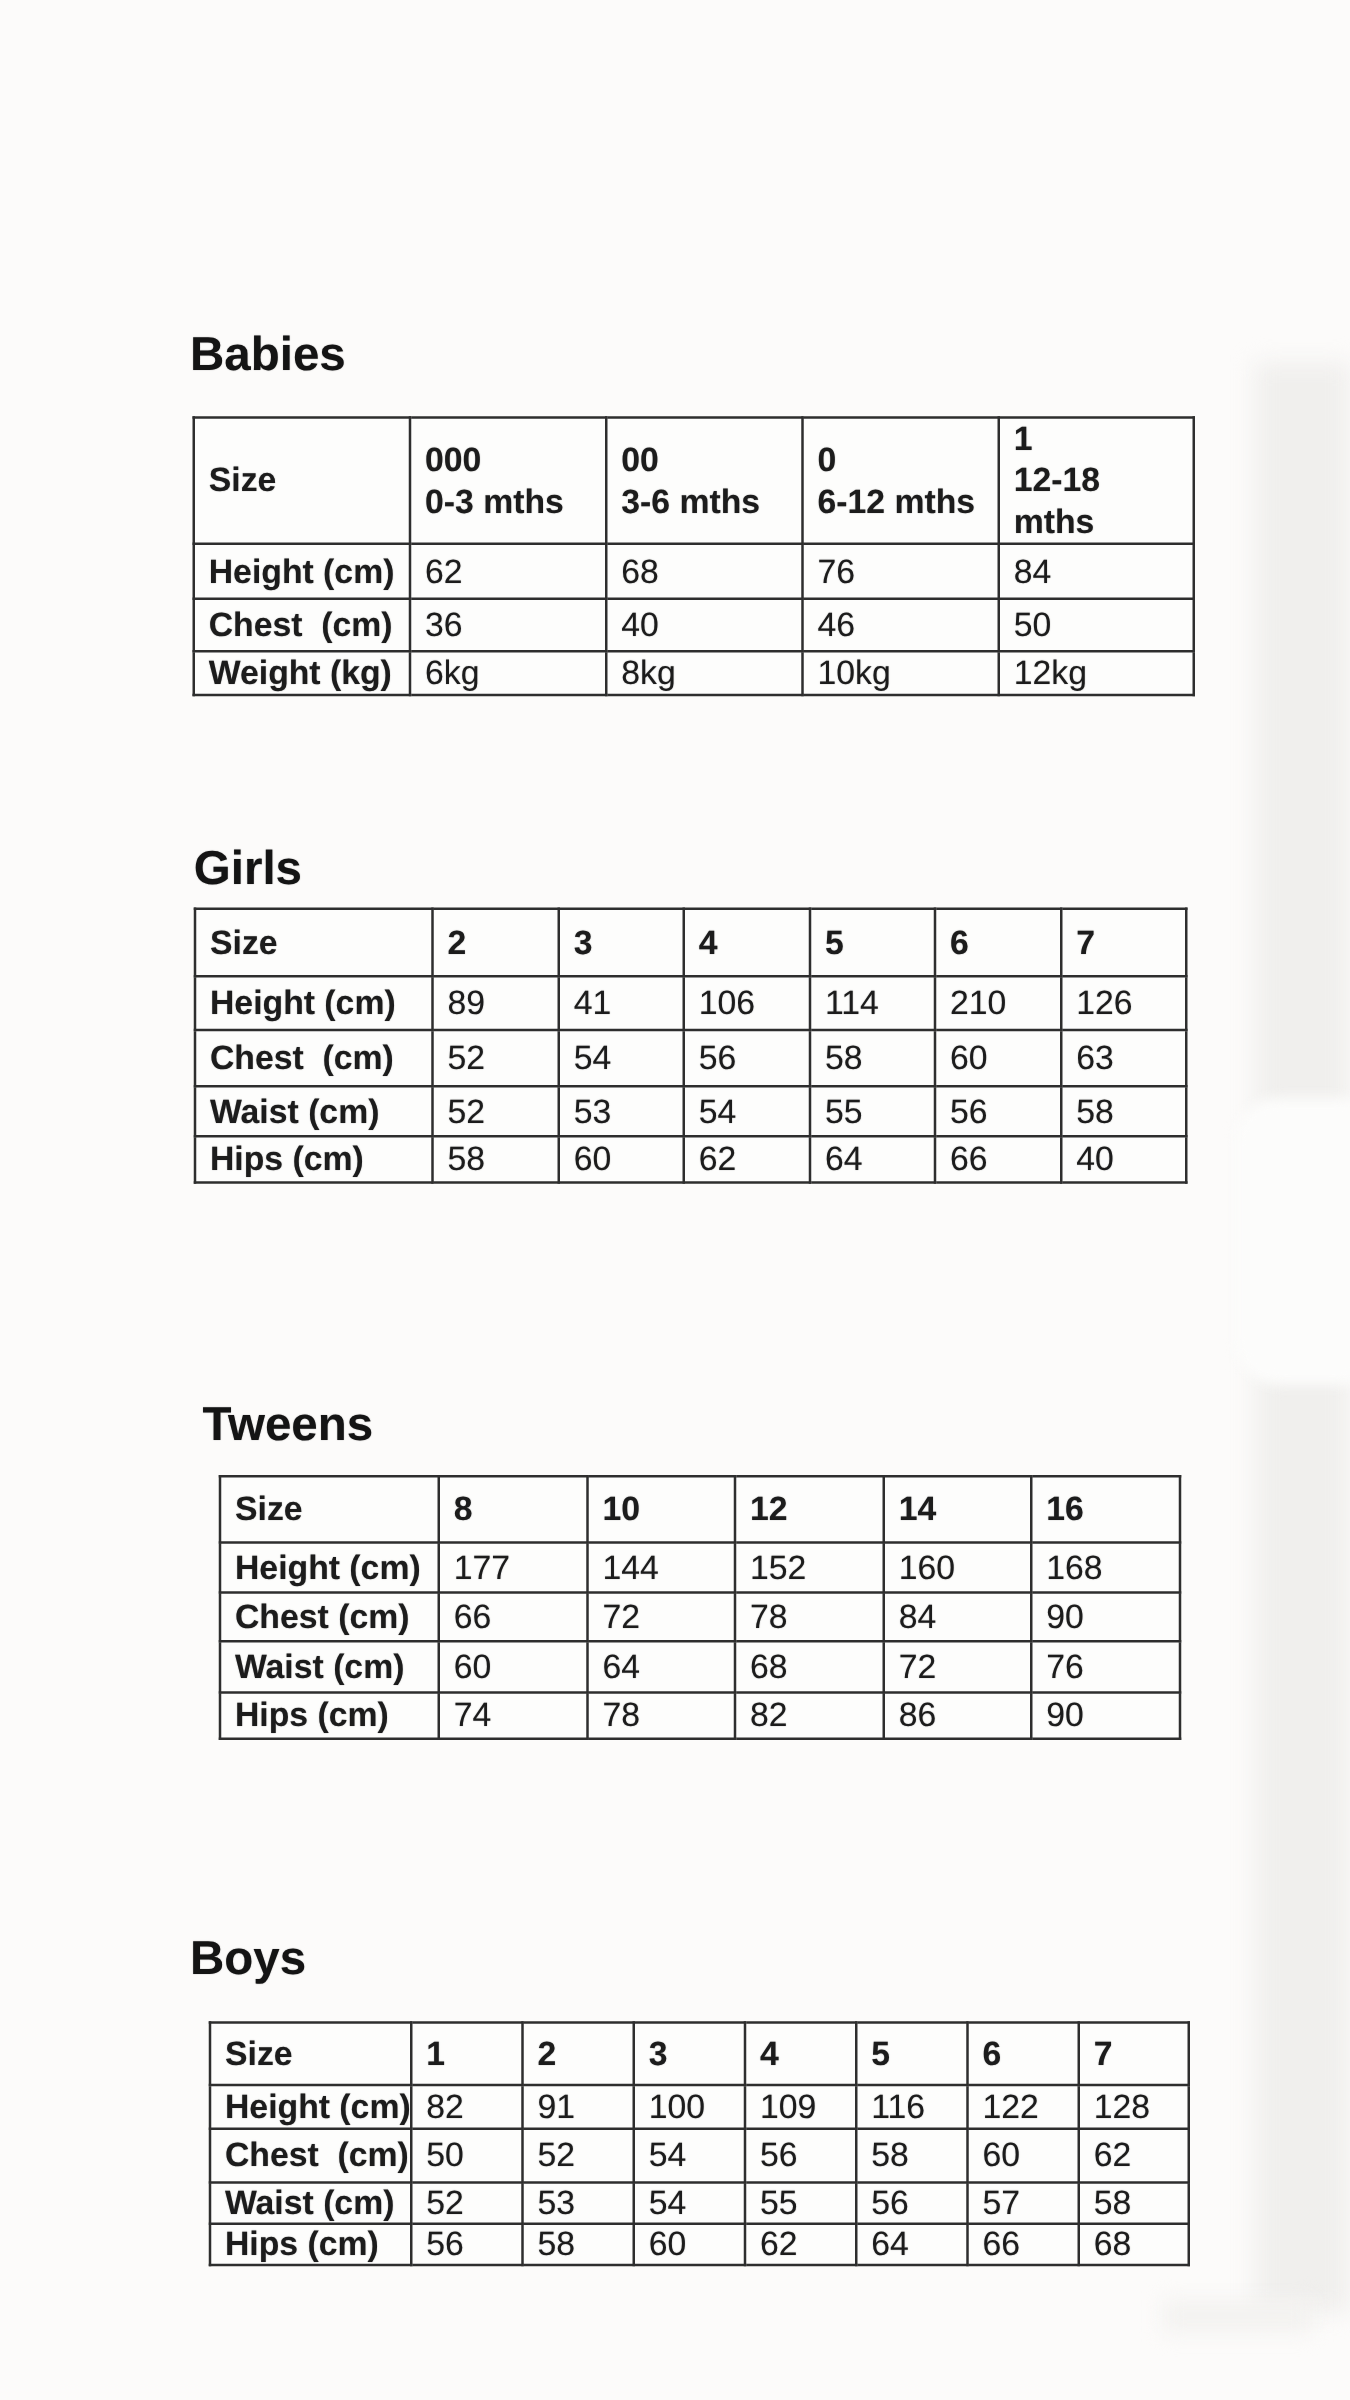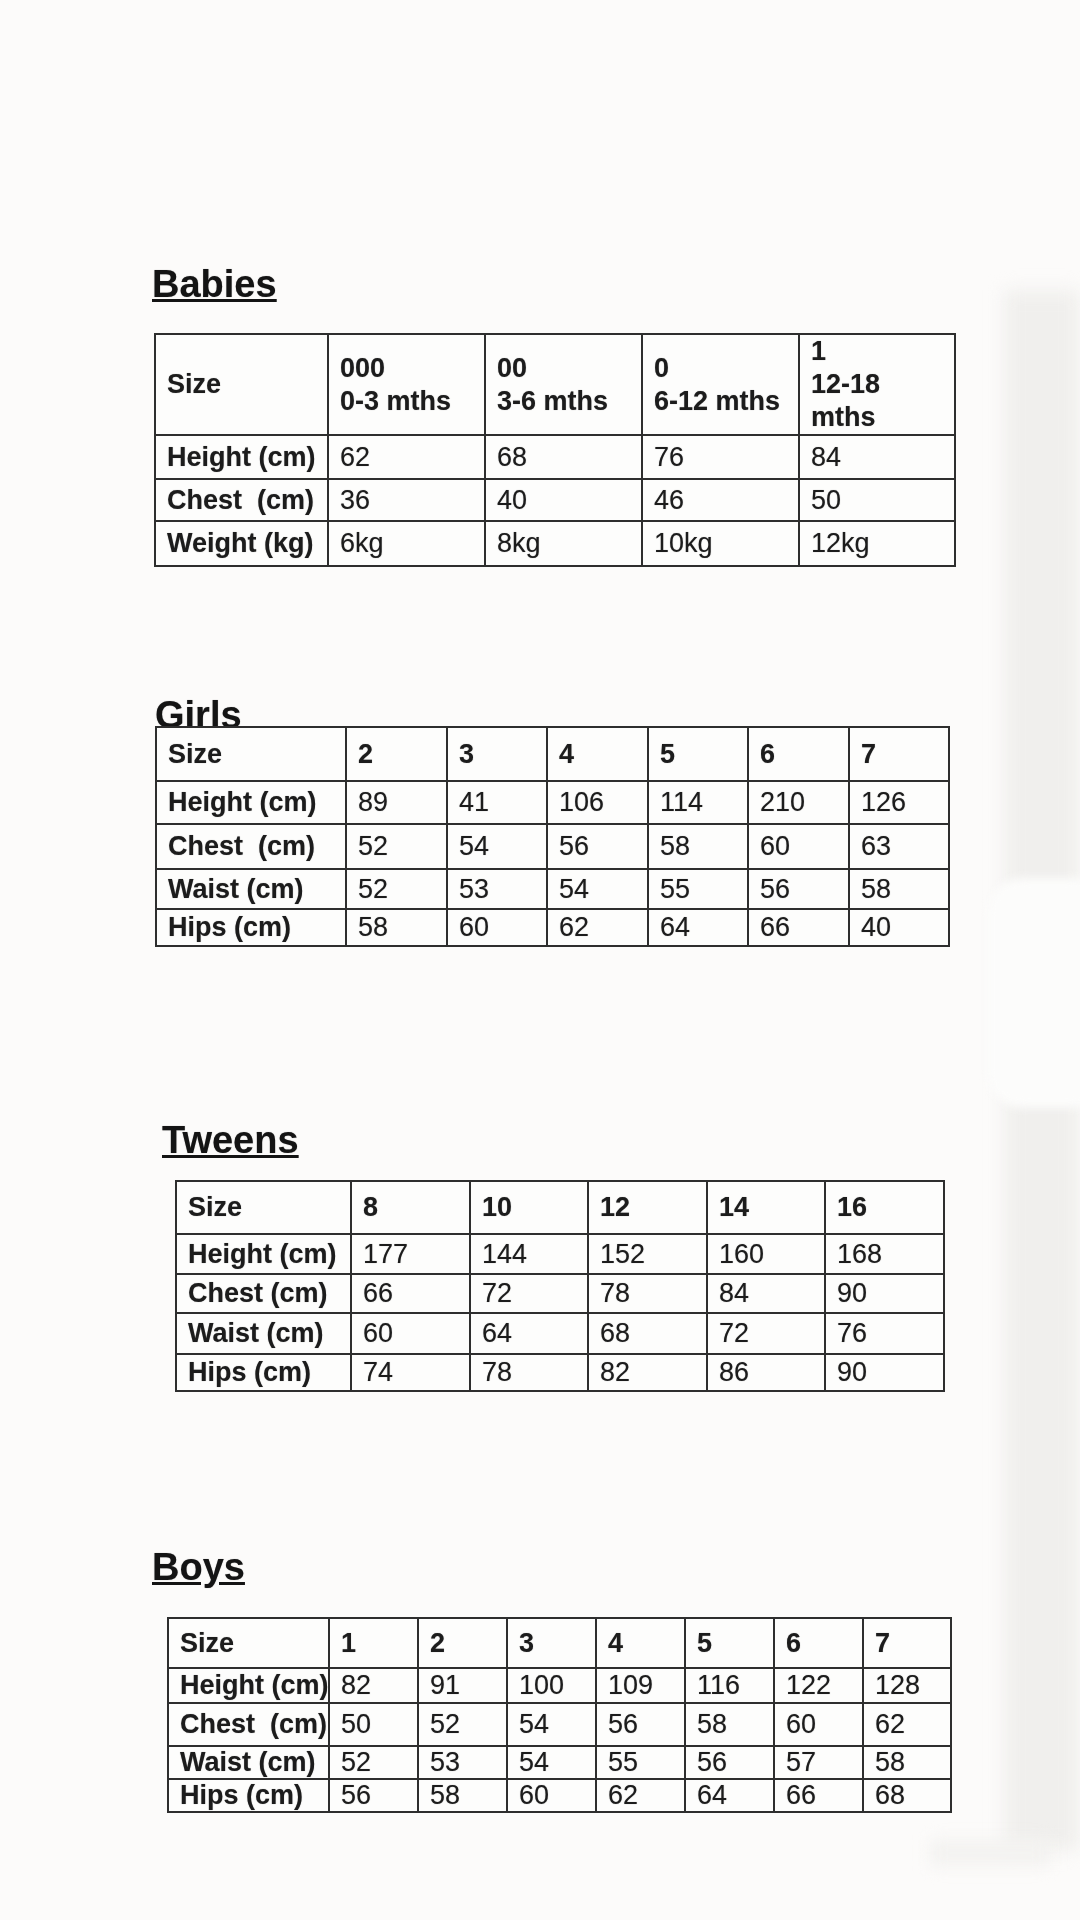--- a/index.html
+++ b/index.html
@@ -16,21 +16,21 @@
   .shade-bottom{position:absolute;left:930px;top:1840px;width:120px;height:26px;
     background:#f3f2f0;filter:blur(8px);}
 
   .title{
     position:absolute;top:79px;left:0;width:1080px;margin:0;
     text-align:center;font-size:97px;line-height:1;font-weight:700;
     letter-spacing:-1px;color:#121212;text-shadow:0 0 1px rgba(0,0,0,.35);
   }
   .sec-heading{
     position:absolute;margin:0;font-size:38px;line-height:1;font-weight:700;
-    color:#141414;text-shadow:0 0 1px rgba(0,0,0,.4);text-decoration:underline;
+    color:#141414;text-shadow:0 0 1px rgba(0,0,0,.4);
   }
   table.sizes{
     position:absolute;border-collapse:collapse;table-layout:fixed;
     font-size:27px;color:#1c1c1c;text-shadow:0 0 1px rgba(0,0,0,.4);
     background:#fdfdfc;
   }
   .sizes th,.sizes td{
     border:2px solid #2e2e2e;vertical-align:middle;text-align:left;
     padding:0 6px 0 11px;overflow:hidden;
   }
@@ -87,31 +87,31 @@
         <td>76</td>
         <td>84</td>
       </tr>
       <tr style="height:42px">
         <th class="rowlabel">Chest  (cm)</th>
         <td>36</td>
         <td>40</td>
         <td>46</td>
         <td>50</td>
       </tr>
-      <tr style="height:45px">
+      <tr style="height:35px">
         <th class="rowlabel">Weight (kg)</th>
         <td>6kg</td>
         <td>8kg</td>
         <td>10kg</td>
         <td>12kg</td>
       </tr>
     </tbody>
   </table>
 
-  <h2 class="sec-heading" style="left:155px;top:696px;">Girls</h2>
+  <h2 class="sec-heading" style="left:155px;top:676px;">Girls</h2>
   <table class="sizes" style="left:155px;top:726px;width:793px;">
     <colgroup>
       <col style="width:190px">
         <col style="width:101px">
         <col style="width:100px">
         <col style="width:101px">
         <col style="width:100px">
         <col style="width:101px">
         <col style="width:100px">
     </colgroup>

